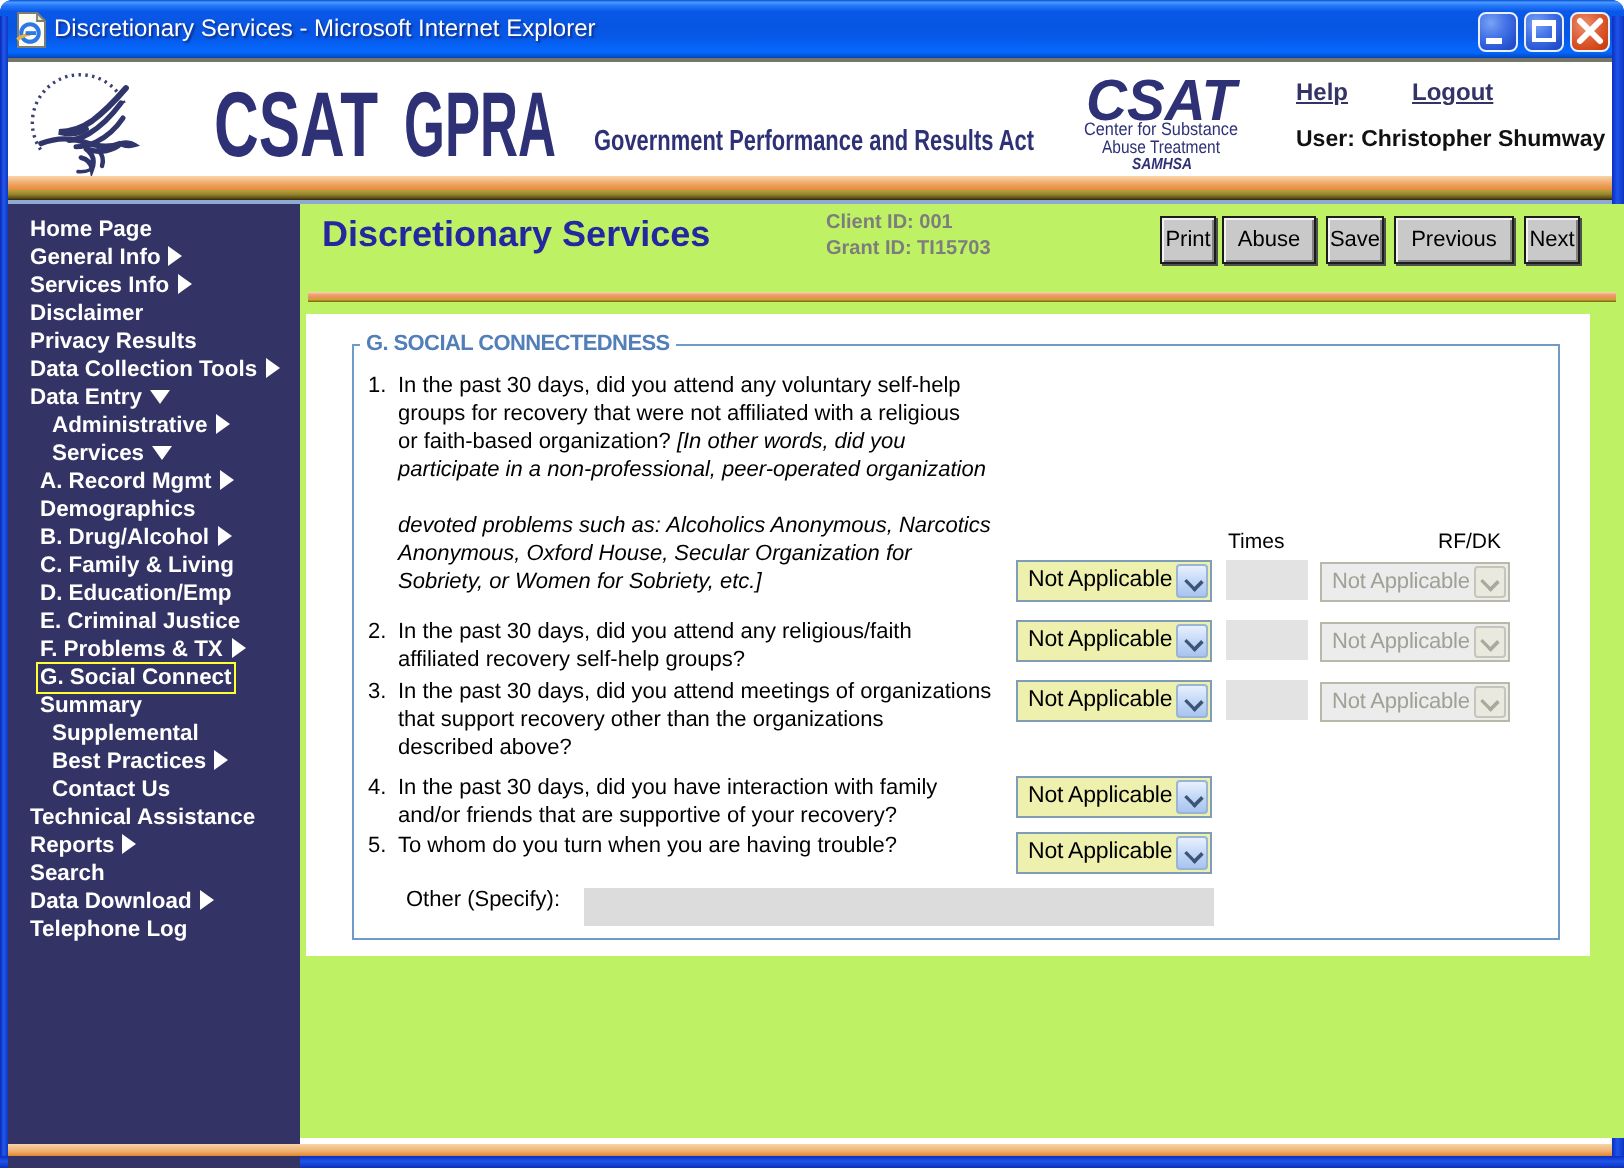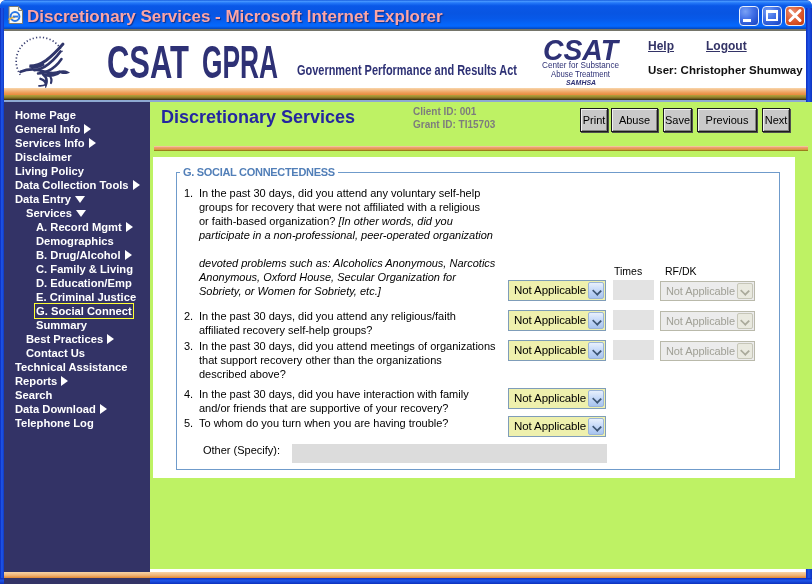--- a/index.html
+++ b/index.html
@@ -5,21 +5,21 @@
 html,body{margin:0;padding:0;background:#fff;width:812px;height:584px;overflow:hidden;}
 *{box-sizing:border-box;}
 body{font-family:"Liberation Sans",sans-serif;}
 #win{position:relative;width:812px;height:584px;overflow:hidden;
   background:#1948d2;border-radius:6px 6px 0 0;}
 .abs{position:absolute;}
 
 #titlebar{left:0;top:0;width:812px;height:29px;
   background:linear-gradient(180deg,#0b50d8 0%,#4a9aff 4%,#2478f8 10%,#0a58e8 20%,#0855e2 45%,#0759e9 65%,#0565f8 82%,#0568ff 90%,#0346bb 100%);
   border-radius:6px 6px 0 0;}
-#titletext{left:27px;top:7px;color:#fca5a5;font-size:17px;font-weight:bold;
+#titletext{left:27px;top:7px;color:#ffffff;font-size:12px;font-weight:normal;
   text-shadow:1px 1px 1px #10308a;white-space:nowrap;}
 
 .wbtn{top:6px;width:20px;height:20px;border-radius:4px;border:1px solid #e8f0fc;}
 #btnmin,#btnmax{background:radial-gradient(circle at 30% 25%,#7aa2f5 0%,#4674e8 40%,#2350cf 80%,#1c46c2 100%);}
 #btnclose{background:radial-gradient(circle at 35% 30%,#eb9275 0%,#de5e35 45%,#d04414 80%,#bc3a10 100%);}
 #btnmin{left:739px;}#btnmax{left:762px;}#btnclose{left:785px;}
 
 #client{left:4px;top:29px;width:802px;height:549px;background:#fff;}
 #lline{left:0;top:0;width:1px;height:549px;background:#a39c7d;}
 #rline{right:0;top:0;width:1px;height:549px;background:#f6f0da;}
@@ -40,21 +40,21 @@
 
 #hhslogo{left:5px;top:2px;}
 #hlinks{left:644px;top:8px;font-size:12px;font-weight:bold;color:#333366;}
 #hlinks a{color:#333366;text-decoration:underline;}
 #userline{left:644px;top:33px;font-size:11.5px;font-weight:bold;color:#111;white-space:nowrap;}
 #ieicon{left:8px;top:6px;}
 
 #nav{left:0px;top:6px;width:146px;color:#fff;font-size:11.2px;font-weight:bold;}
 .ni{height:14px;line-height:14px;white-space:nowrap;padding-left:11px;}
 .ni.i1{padding-left:22px;}
-.ni.i2{padding-left:32px;}
+.ni.i2{padding-left:16px;}
 .tri-r{display:inline-block;width:0;height:0;border-left:7px solid #fff;border-top:5px solid transparent;border-bottom:5px solid transparent;margin-left:1px;vertical-align:-1px;}
 .tri-d{display:inline-block;width:0;height:0;border-top:7px solid #fff;border-left:5px solid transparent;border-right:5px solid transparent;margin-left:1px;vertical-align:0px;}
 .hl{outline:1px solid #ffff33;outline-offset:1px;}
 
 #pgtitle{left:11px;top:5px;color:#2527a0;font-size:18px;font-weight:bold;}
 #ids{left:263px;top:3px;color:#7d7d7d;font-size:10px;font-weight:bold;line-height:13px;}
 .btn{top:6px;height:24px;background:#c9c9c9;border:1px solid #1c1c1c;
   box-shadow:inset 1px 1px 0 #f2f2f2,inset -1px -1px 0 #828282,1px 1px 0 #4f4f4f;
   color:#000;font-size:11px;font-family:"Liberation Sans",sans-serif;text-align:center;line-height:22px;}
 #divider{left:4px;top:44px;width:654px;height:5px;
@@ -140,32 +140,35 @@
       <div id="band-orange" class="abs"></div>
       <div id="band-olive" class="abs"></div>
       <div id="band-blue" class="abs"></div>
     </div>
     <div id="sidebar" class="abs">
       <div id="nav" class="abs">
         <div class="ni">Home Page</div>
         <div class="ni">General Info <span class="tri-r"></span></div>
         <div class="ni">Services Info <span class="tri-r"></span></div>
         <div class="ni">Disclaimer</div>
-        <div class="ni">Living Policy</div>
+        <div class="ni">Privacy Results</div>
         <div class="ni">Data Collection Tools <span class="tri-r"></span></div>
         <div class="ni">Data Entry <span class="tri-d"></span></div>
+        <div class="ni i1">Administrative <span class="tri-r"></span></div>
         <div class="ni i1">Services <span class="tri-d"></span></div>
         <div class="ni i2">A. Record Mgmt <span class="tri-r"></span></div>
         <div class="ni i2">Demographics</div>
         <div class="ni i2">B. Drug/Alcohol <span class="tri-r"></span></div>
         <div class="ni i2">C. Family &amp; Living</div>
         <div class="ni i2">D. Education/Emp</div>
         <div class="ni i2">E. Criminal Justice</div>
+        <div class="ni i2">F. Problems &amp; TX <span class="tri-r"></span></div>
         <div class="ni i2"><span class="hl">G. Social Connect</span></div>
         <div class="ni i2">Summary</div>
+        <div class="ni i1">Supplemental</div>
         <div class="ni i1">Best Practices <span class="tri-r"></span></div>
         <div class="ni i1">Contact Us</div>
         <div class="ni">Technical Assistance</div>
         <div class="ni">Reports <span class="tri-r"></span></div>
         <div class="ni">Search</div>
         <div class="ni">Data Download <span class="tri-r"></span></div>
         <div class="ni">Telephone Log</div>
       </div>
     </div>
     <div id="main" class="abs">
@@ -201,21 +204,21 @@
           described above?
         </div>
         <div class="qt abs" style="left:46px;top:230px;">
           <span class="qnum">4.</span>In the past 30 days, did you have interaction with family<br>
           and/or friends that are supportive of your recovery?
         </div>
         <div class="qt abs" style="left:46px;top:259px;">
           <span class="qnum">5.</span>To whom do you turn when you are having trouble?
         </div>
         <div class="colh" style="left:461px;top:108px;">Times</div>
-        <div class="colh" style="left:512px;top:108px;">RF/DK</div>
+        <div class="colh" style="left:566px;top:108px;">RF/DK</div>
         <div class="sel" style="left:355px;top:123px;">Not Applicable<span class="arr"></span></div>
         <div class="sel" style="left:355px;top:153px;">Not Applicable<span class="arr"></span></div>
         <div class="sel" style="left:355px;top:183px;">Not Applicable<span class="arr"></span></div>
         <div class="sel" style="left:355px;top:231px;">Not Applicable<span class="arr"></span></div>
         <div class="sel" style="left:355px;top:259px;">Not Applicable<span class="arr"></span></div>
         <div class="times" style="left:460px;top:123px;"></div>
         <div class="times" style="left:460px;top:153px;"></div>
         <div class="times" style="left:460px;top:183px;"></div>
         <div class="dsel" style="left:507px;top:124px;">Not Applicable<span class="darr"></span></div>
         <div class="dsel" style="left:507px;top:154px;">Not Applicable<span class="darr"></span></div>

